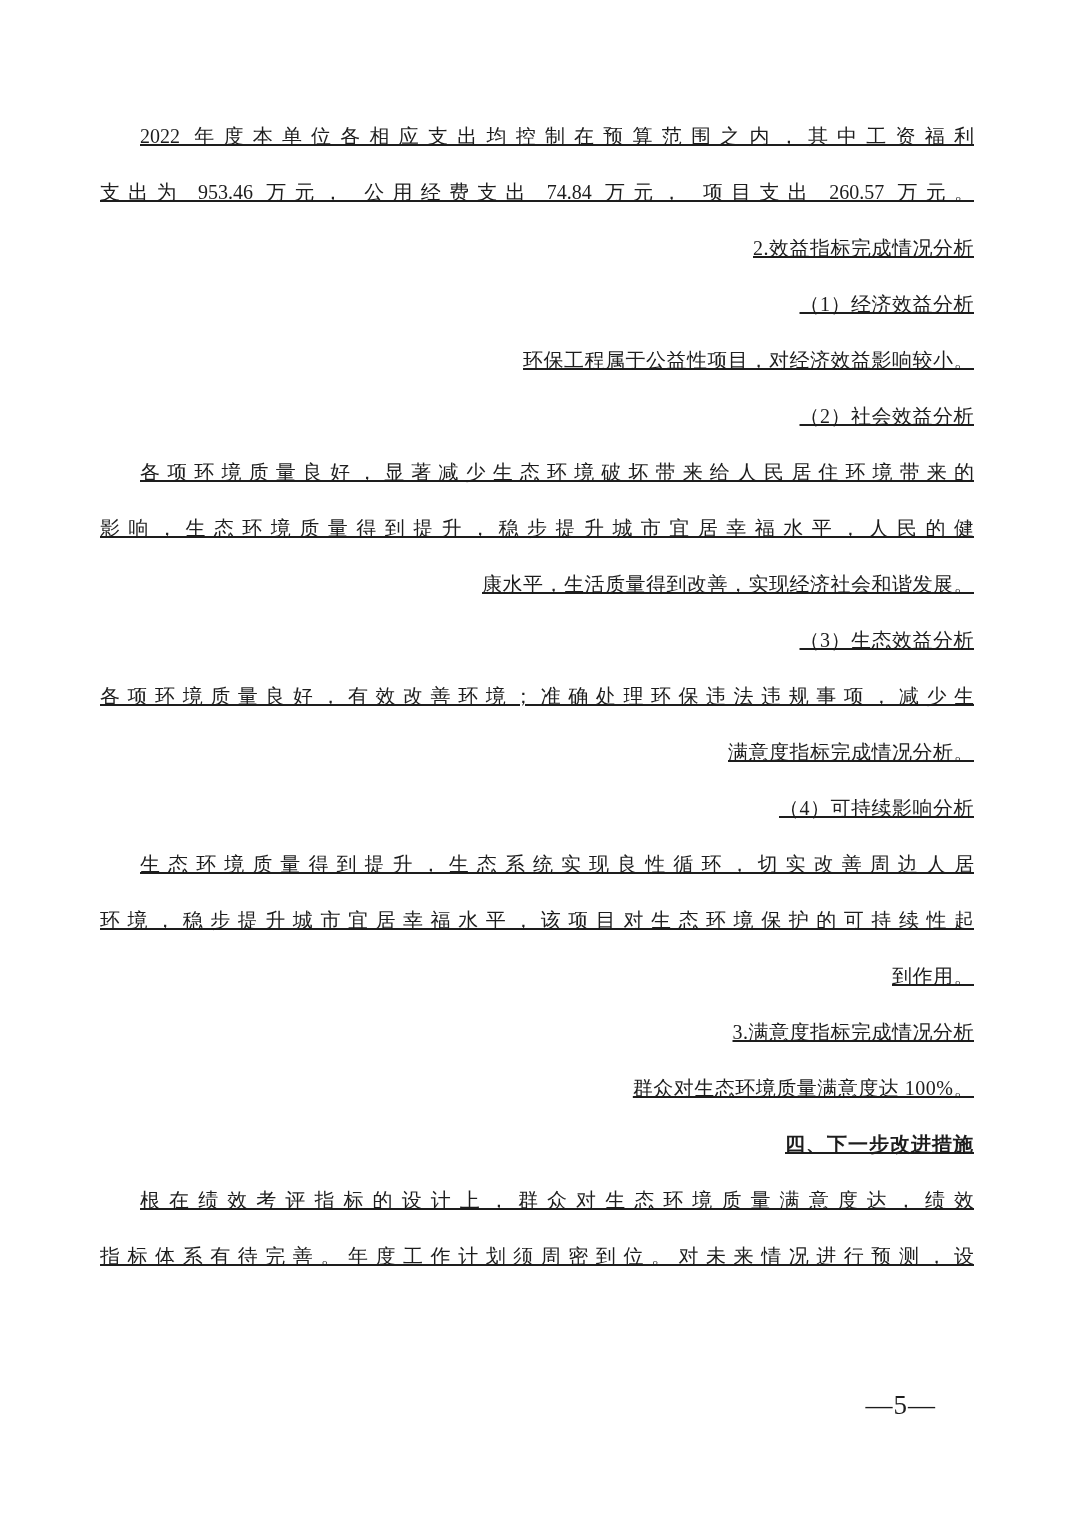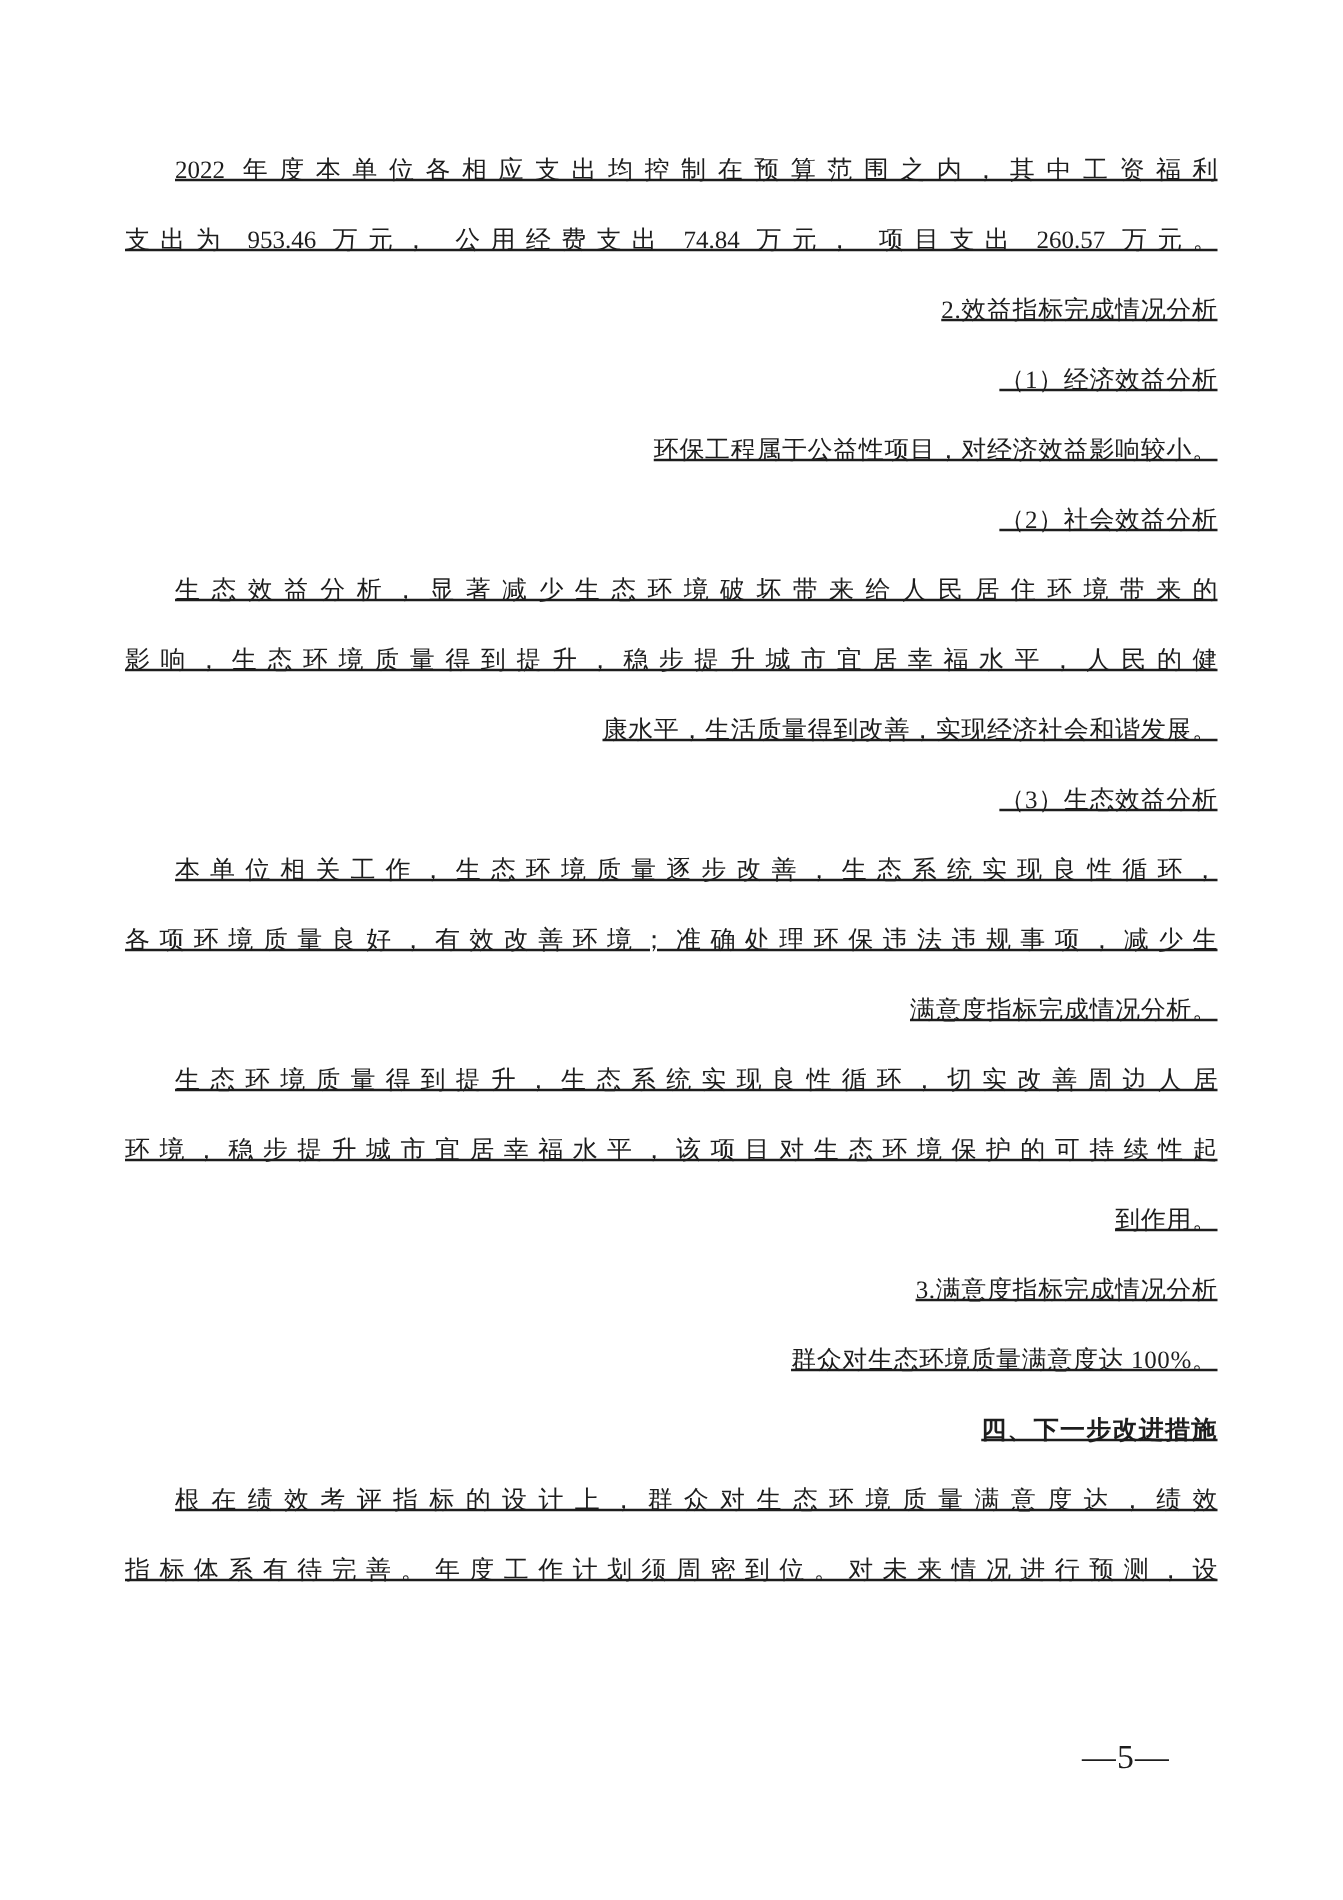--- a/index.html
+++ b/index.html
@@ -63,27 +63,27 @@
 <body>
 
 <div class="page">
   <div class="content">
       <div class="line indent stretch">2022 年度本单位各相应支出均控制在预算范围之内，其中工资福利</div>
       <div class="line stretch">支出为 953.46 万元， 公用经费支出 74.84 万元， 项目支出 260.57  万元。</div>
       <div class="line indent">2.效益指标完成情况分析</div>
       <div class="line indent">（1）经济效益分析</div>
       <div class="line indent">环保工程属于公益性项目，对经济效益影响较小。</div>
       <div class="line indent">（2）社会效益分析</div>
-      <div class="line indent stretch">生态效益分析，显著减少生态环境破坏带来给人民居住环境带来的</div>
+      <div class="line indent stretch">各项环境质量良好，显著减少生态环境破坏带来给人民居住环境带来的</div>
       <div class="line stretch">影响，生态环境质量得到提升，稳步提升城市宜居幸福水平，人民的健</div>
       <div class="line">康水平，生活质量得到改善，实现经济社会和谐发展。</div>
       <div class="line indent">（3）生态效益分析</div>
-      <div class="line indent stretch">本单位相关工作，生态环境质量逐步改善，生态系统实现良性循环，</div>
       <div class="line stretch">各项环境质量良好，有效改善环境；准确处理环保违法违规事项，减少生</div>
       <div class="line">满意度指标完成情况分析。</div>
+      <div class="line indent">（4）可持续影响分析</div>
       <div class="line indent stretch">生态环境质量得到提升，生态系统实现良性循环，切实改善周边人居</div>
       <div class="line stretch">环境，稳步提升城市宜居幸福水平，该项目对生态环境保护的可持续性起</div>
       <div class="line">到作用。</div>
       <div class="line indent">3.满意度指标完成情况分析</div>
       <div class="line indent">群众对生态环境质量满意度达 100%。</div>
       <div class="line indent bold">四、下一步改进措施</div>
       <div class="line indent stretch">根在绩效考评指标的设计上，群众对生态环境质量满意度达，绩效</div>
       <div class="line stretch">指标体系有待完善。年度工作计划须周密到位。对未来情况进行预测，设</div>
     </div>
   <div class="page-number">—5—</div>

